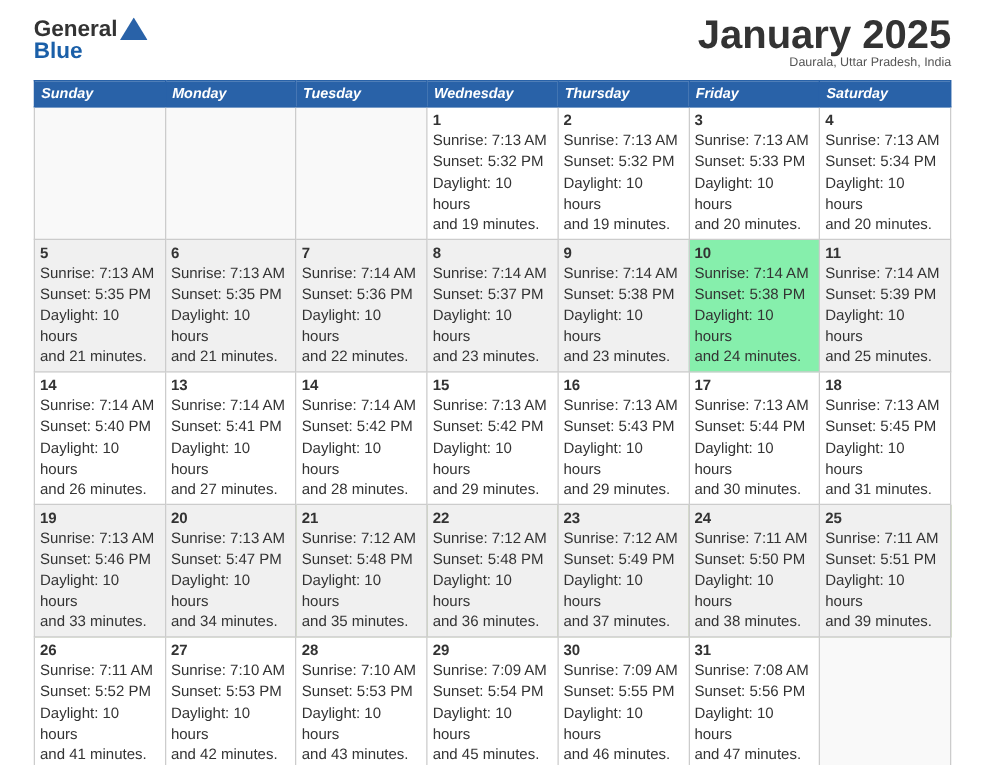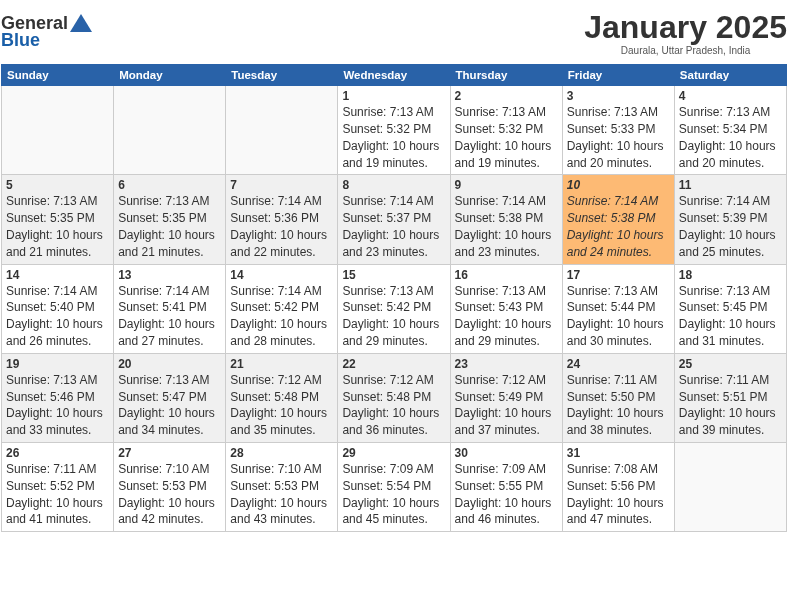--- a/index.html
+++ b/index.html
@@ -6,21 +6,21 @@
     body {
       font-family: Arial, sans-serif;
       background: #fff;
       width: 792px;
       height: 612px;
       overflow: hidden;
     }
     .page {
       width: 788px;
       height: 612px;
-      padding: 10px 1px;
+      padding: 10px 27px;
       background: #fff;
     }
     .header {
       display: flex;
       justify-content: space-between;
       align-items: flex-start;
       margin-bottom: 8px;
     }
     .logo {
       display: flex;
@@ -28,21 +28,21 @@
       margin-top: 4px;
     }
     .logo-text {
       font-size: 18px;
       font-weight: bold;
       line-height: 1.1;
     }
     .logo-general { color: #333; }
     .logo-blue { color: #1a5fa8; }
     .title-block {
-      text-align: center;
+      text-align: right;
     }
     .calendar-title {
       font-size: 32px;
       font-weight: bold;
       color: #333;
       line-height: 1.1;
     }
     .calendar-subtitle {
       font-size: 10px;
       color: #555;
@@ -53,20 +53,21 @@
       border: 1px solid #ccc;
     }
     .calendar th {
       background-color: #2962a8;
       color: #fff;
       font-size: 11.5px;
       font-weight: bold;
       text-align: left;
       padding: 4px 5px;
       border: 1px solid #2962a8;
+      font-style: italic;
     }
     .calendar td {
       border: 1px solid #ccc;
       vertical-align: top;
       padding: 3px 4px;
       width: calc(100% / 7);
       height: 78px;
       background: #fff;
     }
     .calendar tr:nth-child(even) td {
@@ -185,21 +186,21 @@
 Daylight: 10 hours
 and 23 minutes.</div>
           </td>
           <td style="background: rgb(240, 240, 240);">
             <span class="day-number">9</span>
             <div class="day-info" style="white-space: pre-line;">Sunrise: 7:14 AM
 Sunset: 5:38 PM
 Daylight: 10 hours
 and 23 minutes.</div>
           </td>
-          <td style="background: #fdba74; font-style: italic;">
+          <td style="background: #86efac;">
             <span class="day-number">10</span>
             <div class="day-info" style="white-space: pre-line;">Sunrise: 7:14 AM
 Sunset: 5:38 PM
 Daylight: 10 hours
 and 24 minutes.</div>
           </td>
           <td style="background: rgb(240, 240, 240);">
             <span class="day-number">11</span>
             <div class="day-info" style="white-space: pre-line;">Sunrise: 7:14 AM
 Sunset: 5:39 PM

